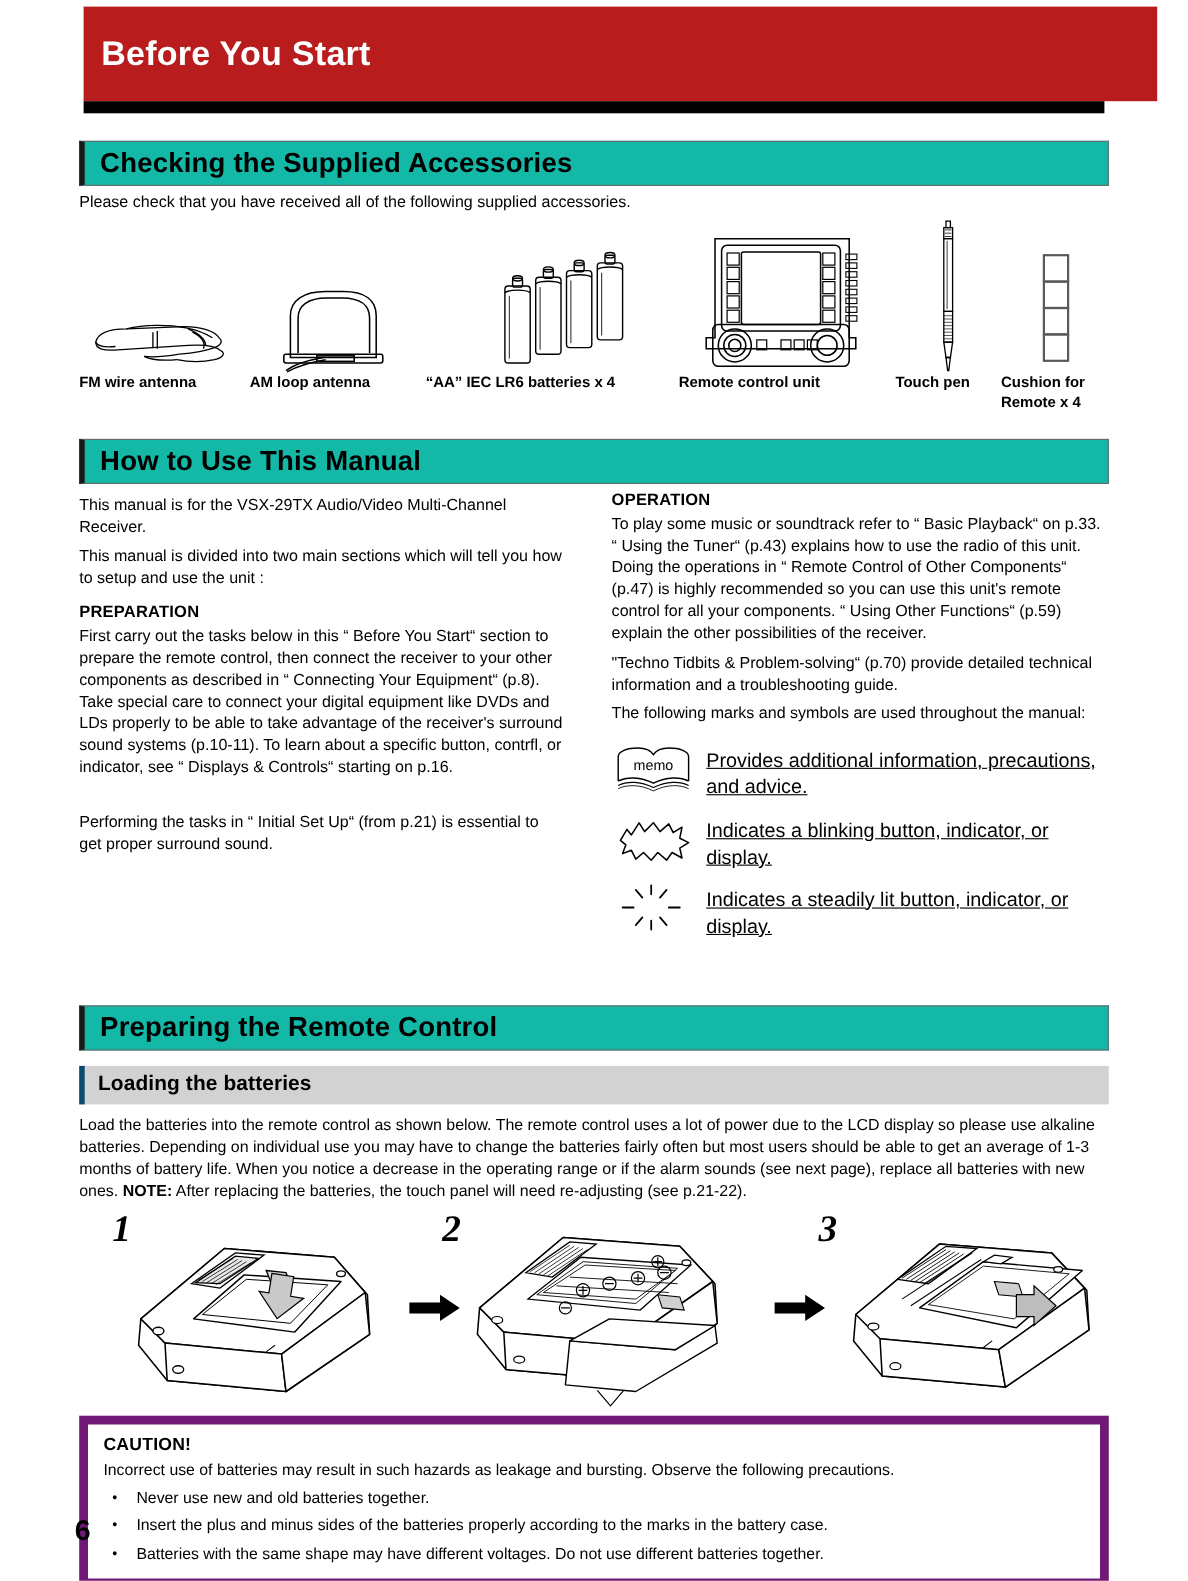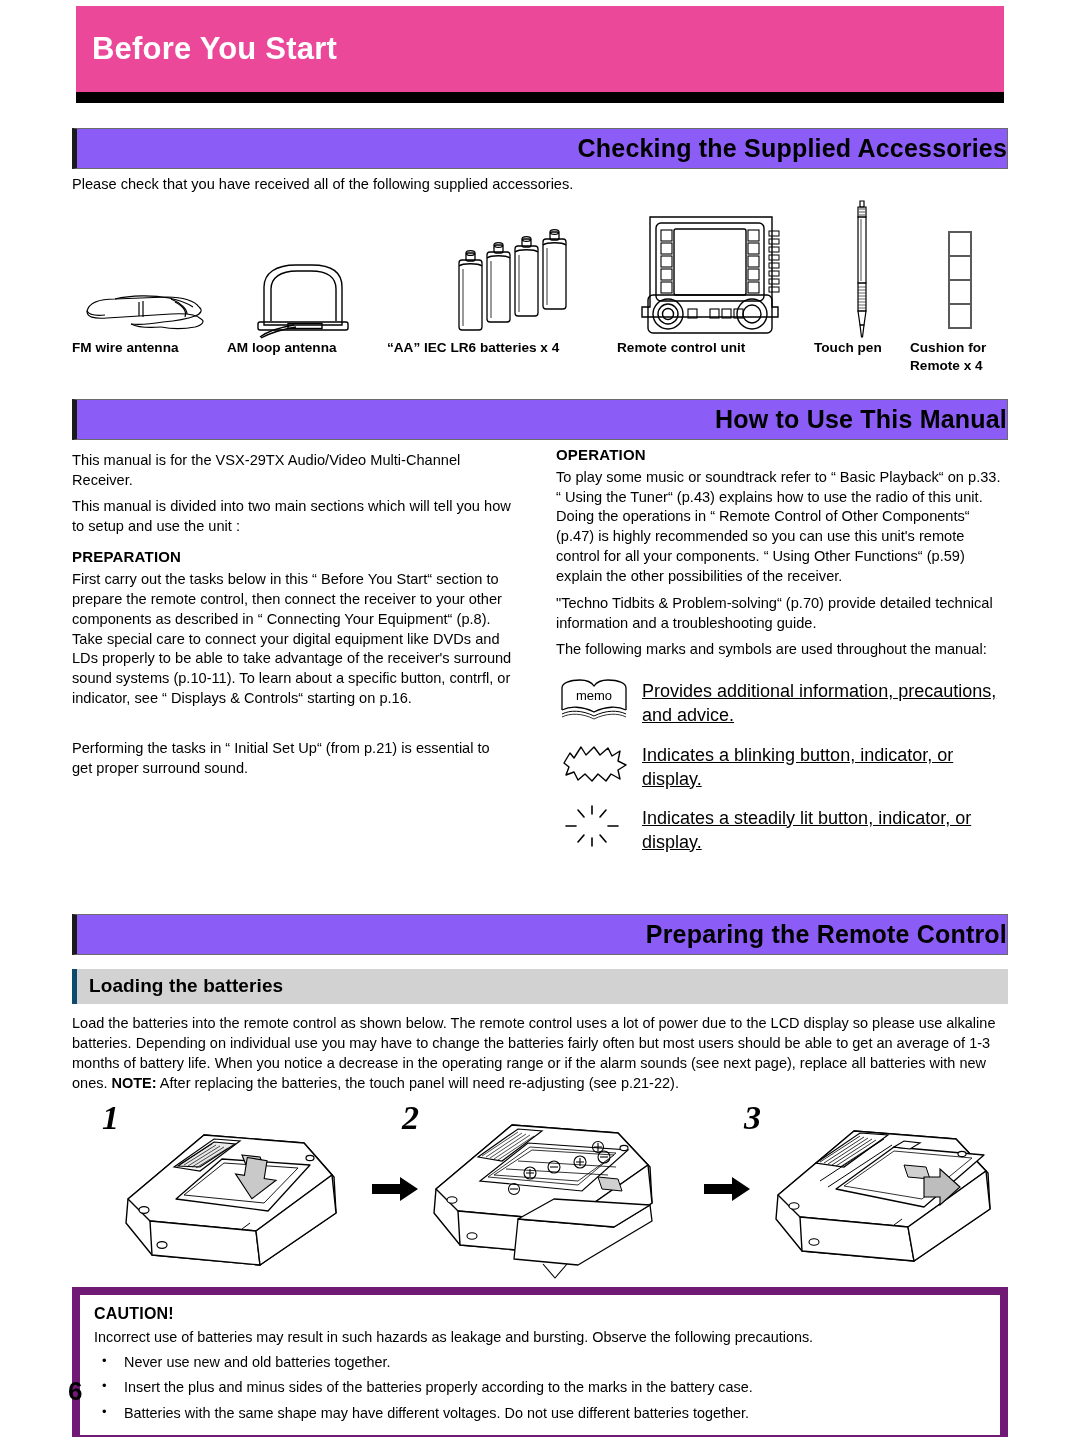--- a/index.html
+++ b/index.html
@@ -16,21 +16,22 @@
     overflow: hidden;
   }
 
   
   .page-header {
     position: absolute;
     left: 76px;
     top: 6px;
     width: 928px;
     height: 86px;
-    background: #ec4899;
+    background: #b91c1c;
+    padding-left: 48px;
   }
   .page-header-title {
     position: absolute;
     left: 16px;
     top: 50%;
     transform: translateY(-50%);
     color: #ffffff;
     font-size: 31px;
     font-weight: bold;
     letter-spacing: 0.2px;
@@ -51,22 +52,21 @@
     top: 128px;
     width: 936px;
   }
 
   
   .section-box {
     border: 1px solid #6b6b6b;
     border-left: 5px solid #1a1a1a;
     box-sizing: border-box;
     padding: 5px 0 6px 14px;
-    background: #8b5cf6;
-    text-align: right;
+    background: #14b8a6;
   }
   .section-box-title {
     font-size: 25px;
     font-weight: bold;
     line-height: 1.12;
     letter-spacing: 0.2px;
   }
 
   
   .para {
@@ -138,21 +138,21 @@
   .legend-row {
     display: flex;
     align-items: flex-start;
     margin-bottom: 12px;
   }
   .legend-icon {
     width: 86px;
     min-width: 86px;
     height: 46px;
     display: flex;
-    align-items: center;
+    align-items: flex-end;
     justify-content: flex-start;
   }
   .legend-text {
     font-size: 18px;
     line-height: 1.34;
     padding-top: 3px;
     text-decoration: underline;
   }
 
   

